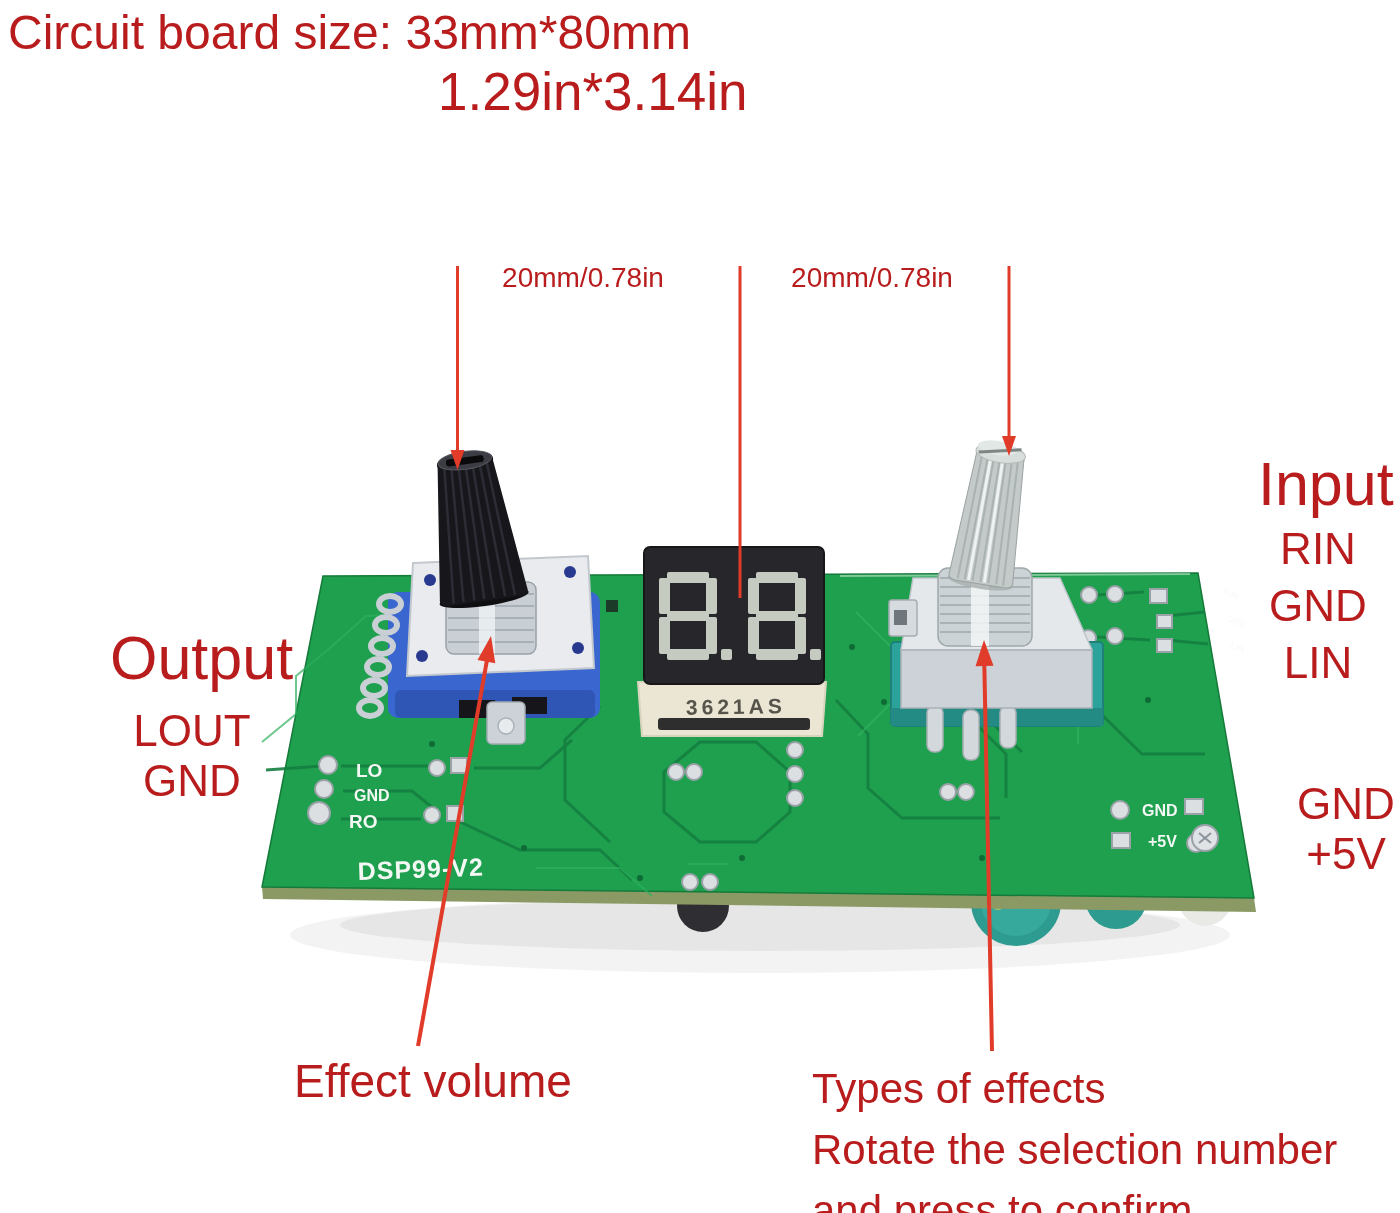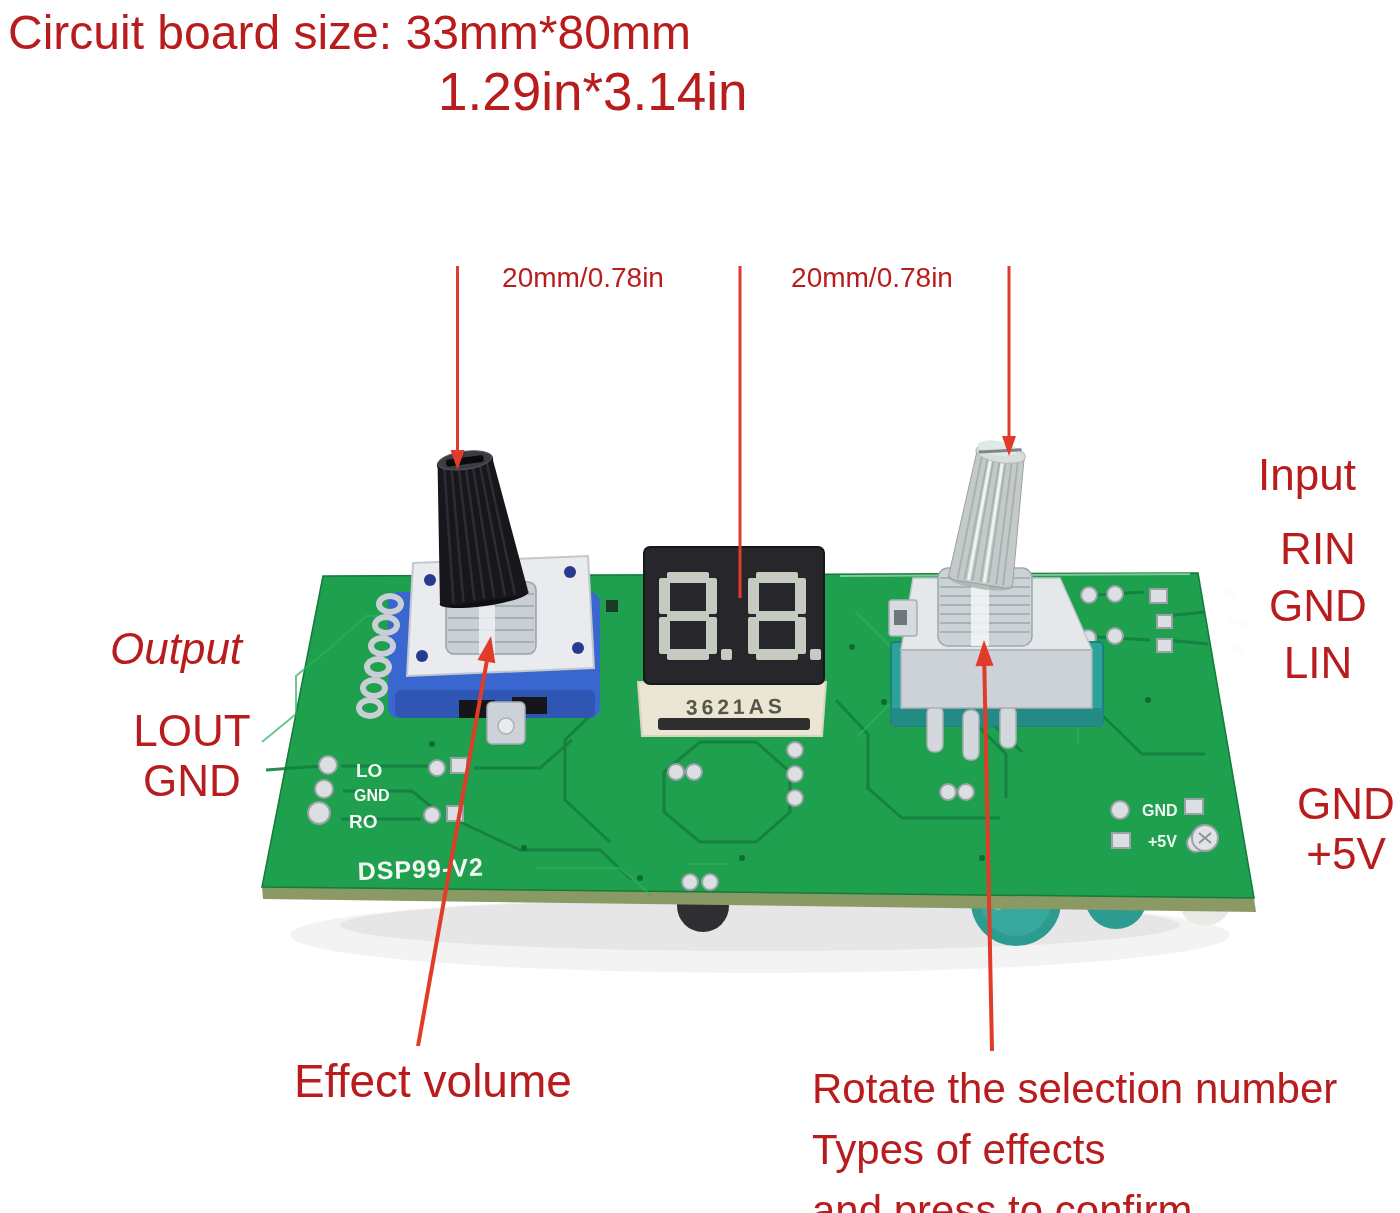--- a/index.html
+++ b/index.html
@@ -6,22 +6,22 @@
   #stage{position:relative;width:1400px;height:1213px;background:#ffffff;overflow:hidden;
          font-family:"Liberation Sans",sans-serif;}
   #board-art{position:absolute;left:0;top:0;}
   .red-label{position:absolute;color:#b91c1c;font-family:"Liberation Sans",sans-serif;
              line-height:1.12;white-space:nowrap;}
   .title-1{left:8px;top:6px;font-size:48px;}
   .title-2{left:438px;top:62px;font-size:53px;text-align:center;}
   .dim-label{top:262px;font-size:28px;text-align:center;}
   .dim-1{left:462px;width:242px;}
   .dim-2{left:748px;width:248px;}
-  .io-head{font-size:44px;}
-  .output-head{left:110px;top:624px;font-style:italic;}
+  .io-head{font-size:61px;}
+  .output-head{left:110px;top:624px;}
   .input-head{left:1258px;top:450px;}
   .pin-col{text-align:center;font-size:44px;}
   .pin-col span{display:block;}
   .output-pins{left:118px;top:706px;width:148px;line-height:50px;}
   .input-pins{left:1256px;top:520px;width:124px;line-height:57px;}
   .power-pins{left:1292px;top:779px;width:108px;line-height:50px;}
   .cap-volume{left:294px;top:1056px;font-size:46px;}
   .cap-effects{left:812px;top:1058px;font-size:42px;line-height:61px;}
   .cap-effects span{display:block;}
   svg text{font-family:"Liberation Sans",sans-serif;}
@@ -304,18 +304,18 @@
     <span>LIN</span>
   </div>
 
   <div class="red-label pin-col power-pins">
     <span>GND</span>
     <span>+5V</span>
   </div>
 
   <div class="red-label cap-volume">Effect volume</div>
   <div class="red-label cap-effects">
+    <span>Types of effects</span>
     <span>Rotate the selection number</span>
-    <span>Types of effects</span>
     <span>and press to confirm</span>
   </div>
 
 </div>
 
 </body></html>

